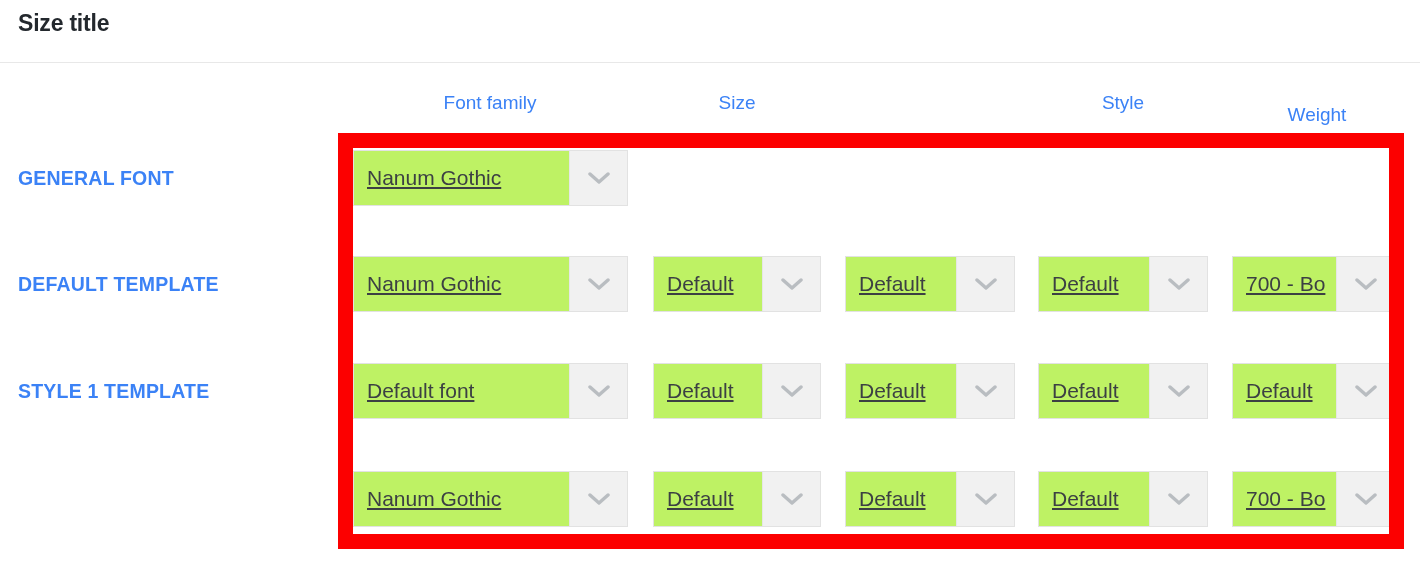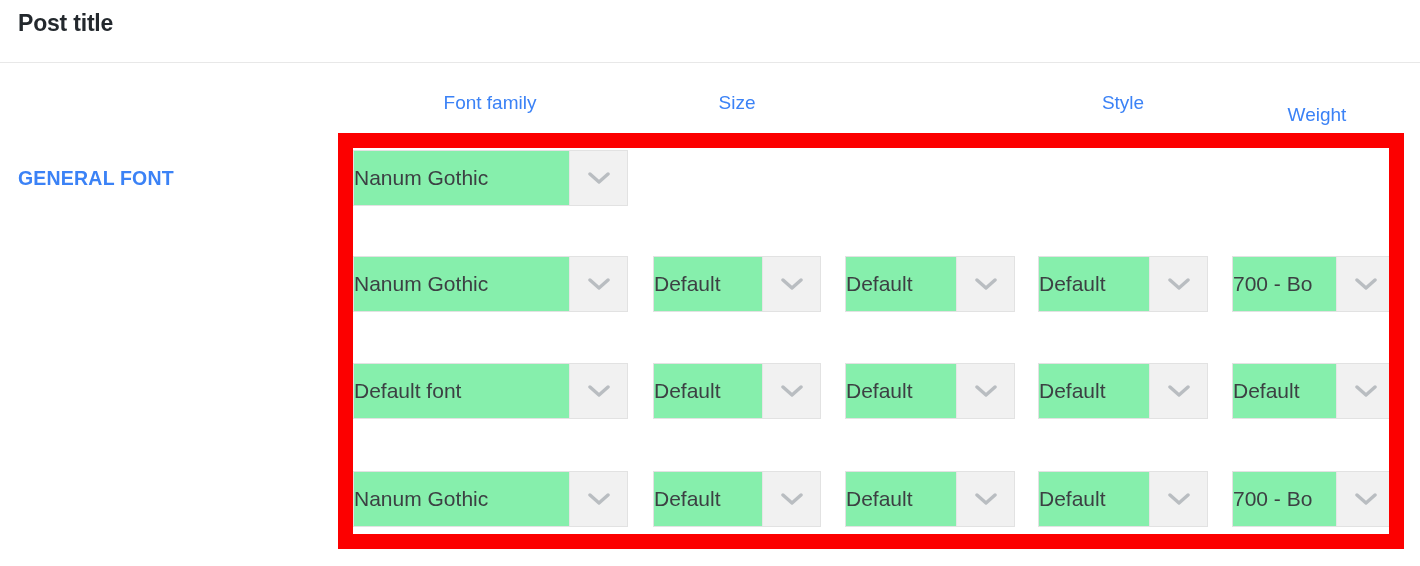--- a/index.html
+++ b/index.html
@@ -108,26 +108,28 @@
     display: flex;
     align-items: stretch;
     background: #ffffff;
     border: 1px solid #e2e2e2;
     overflow: hidden;
   }
   .dd-value {
     flex: 1 1 auto;
     display: flex;
     align-items: center;
+    padding-left: 13px;
     padding-right: 4px;
     font-size: 21px;
     color: #3c4043;
-    background: #86efac;
+    background: #bef264;
     white-space: nowrap;
     overflow: hidden;
+    text-decoration: underline;
   }
   .dd-arrow {
     flex: 0 0 57px;
     width: 57px;
     background: #f1f1f1;
     border-left: 1px solid #e6e6e6;
     display: flex;
     align-items: center;
     justify-content: center;
   }
@@ -137,21 +139,21 @@
   .col-family     { left: 353px; width: 275px; }
   .col-size       { left: 653px; width: 168px; }
   .col-lineheight { left: 845px; width: 170px; }
   .col-style      { left: 1038px; width: 170px; }
   .col-weight     { left: 1232px; width: 163px; }
 </style>
 </head>
 <body>
 
 <div class="page-header">
-  <div class="page-title">Post title</div>
+  <div class="page-title">Size title</div>
 </div>
 
 <div class="col-headers">
   <div class="col-header ch-fontfamily">Font family</div>
   <div class="col-header ch-size">Size</div>
   <div class="col-header ch-style">Style</div>
   <div class="col-header ch-weight">Weight</div>
 </div>
 
 <div class="rows">
@@ -162,20 +164,21 @@
       <div class="dd-value">Nanum Gothic</div>
       <div class="dd-arrow">
         <svg width="22" height="14" viewBox="0 0 22 14" aria-hidden="true">
           <path d="M2 3 L11 11 L20 3" fill="none" stroke="#b9bdc1" stroke-width="3.4" stroke-linecap="round" stroke-linejoin="round"></path>
         </svg>
       </div>
     </div>
   </div>
 
   <div class="row" style="top:256px;">
+    <div class="row-label">DEFAULT TEMPLATE</div>
 
     <div class="dropdown col-family">
       <div class="dd-value">Nanum Gothic</div>
       <div class="dd-arrow">
         <svg width="22" height="14" viewBox="0 0 22 14" aria-hidden="true">
             <path d="M2 3 L11 11 L20 3" fill="none" stroke="#b9bdc1" stroke-width="3.4" stroke-linecap="round" stroke-linejoin="round"></path>
           </svg>
       </div>
     </div>
 
@@ -210,20 +213,21 @@
       <div class="dd-value">700 - Bo</div>
       <div class="dd-arrow">
         <svg width="22" height="14" viewBox="0 0 22 14" aria-hidden="true">
             <path d="M2 3 L11 11 L20 3" fill="none" stroke="#b9bdc1" stroke-width="3.4" stroke-linecap="round" stroke-linejoin="round"></path>
           </svg>
       </div>
     </div>
   </div>
 
   <div class="row" style="top:363px;">
+    <div class="row-label">STYLE 1 TEMPLATE</div>
 
     <div class="dropdown col-family">
       <div class="dd-value">Default font</div>
       <div class="dd-arrow">
         <svg width="22" height="14" viewBox="0 0 22 14" aria-hidden="true">
             <path d="M2 3 L11 11 L20 3" fill="none" stroke="#b9bdc1" stroke-width="3.4" stroke-linecap="round" stroke-linejoin="round"></path>
           </svg>
       </div>
     </div>
 

